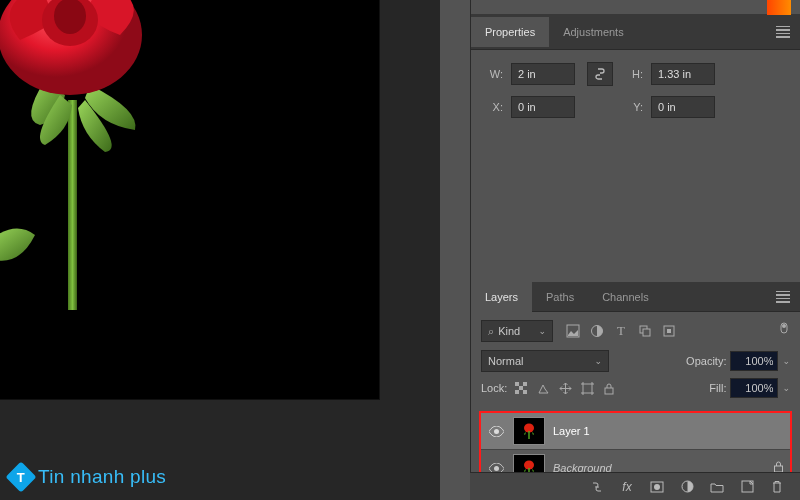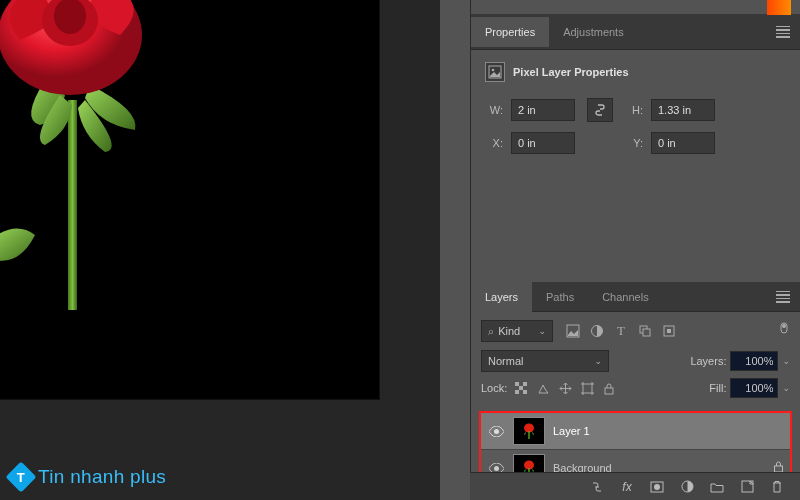--- a/index.html
+++ b/index.html
@@ -41,21 +41,21 @@
 .lock-icons{display:flex;gap:6px}
 .lock-icons .li{width:16px;height:16px;display:flex;align-items:center;justify-content:center;color:#aaa;cursor:pointer}
 .layers-list{border:2.5px solid #ff1a1a;margin:5px 8px 0 8px}
 .layer-row{display:flex;align-items:center;height:37px;background:#5a5a5a;border-bottom:1px solid #454545;padding:0 6px;gap:8px}
 .layer-row.selected{background:#7a7a7a}
 .layer-row.selected .layer-name{color:#fff}
 .eye{width:18px;display:flex;justify-content:center;cursor:pointer}
 .thumb{width:32px;height:28px;background:#000;border:1px solid #888;display:flex;align-items:center;justify-content:center;position:relative}
 .thumb-rose{width:14px;height:16px}
 .layer-name{flex:1}
-.layer-name.italic{}
+.layer-name.italic{font-style:italic}
 .lock-icon{margin-left:auto;color:#aaa}
 .layers-footer{position:absolute;bottom:0;right:0;width:330px;height:28px;background:#454545;display:flex;align-items:center;justify-content:flex-end;gap:12px;padding:0 14px;border-top:1px solid #2a2a2a}
 .layers-footer .fbtn{color:#bbb;cursor:pointer;display:flex;align-items:center;justify-content:center;width:18px;height:18px}
 .chev{font-size:9px;color:#aaa}
 .search-ic{font-size:11px;color:#aaa}
 </style>
 </head>
 <body>
 
 <div class="canvas-area">
@@ -107,30 +107,20 @@
     <div class="tab">Adjustments</div>
     <div class="tab-menu">
         <span></span>
         <span></span>
         <span></span>
         <span></span>
       </div>
   </div>
 
   <div class="prop-body">
-    <div class="prop-title-row">
-      <div class="pixel-icon">
-        <svg viewBox="0 0 14 14">
-            <rect x="1" y="1" width="12" height="12" fill="none" stroke="#aaa"></rect>
-            <circle cx="5" cy="5" r="1.3" fill="#aaa"></circle>
-            <path d="M2 11 L6 7 L9 10 L12 7 L12 12 L2 12 Z" fill="#aaa"></path>
-          </svg>
-      </div>
-      <div class="prop-title">Pixel Layer Properties</div>
-    </div>
     <div class="dim-row">
       <span class="dim-label">W:</span>
       <input class="dim-input" value="2 in" style="">
       <div class="link-btn">
         <svg width="12" height="14" viewBox="0 0 12 14">
             <path d="M4 2h4a2 2 0 0 1 0 4H6M8 12H4a2 2 0 0 1 0-4h2" stroke="#bbb" fill="none" stroke-width="1.3"></path>
           </svg>
       </div>
       <span class="dim-label">H:</span>
       <input class="dim-input" value="1.33 in" style="">
@@ -195,21 +185,21 @@
             <circle cx="6" cy="4" r="2" fill="#aaa"></circle>
           </svg></div>
     </div>
 
     <div class="blend-row">
       <div class="blend-select">
         <span>Normal</span>
         <span class="chev">⌄</span>
       </div>
       <div class="opacity-wrap">
-        <span>Layers:</span>
+        <span>Opacity:</span>
         <input class="pct-input" value="100%" style="">
         <span class="chev">⌄</span>
       </div>
     </div>
 
     <div class="lock-row">
       <span>Lock:</span>
       <div class="lock-icons">
         <div class="li">
             <svg width="13" height="13">

